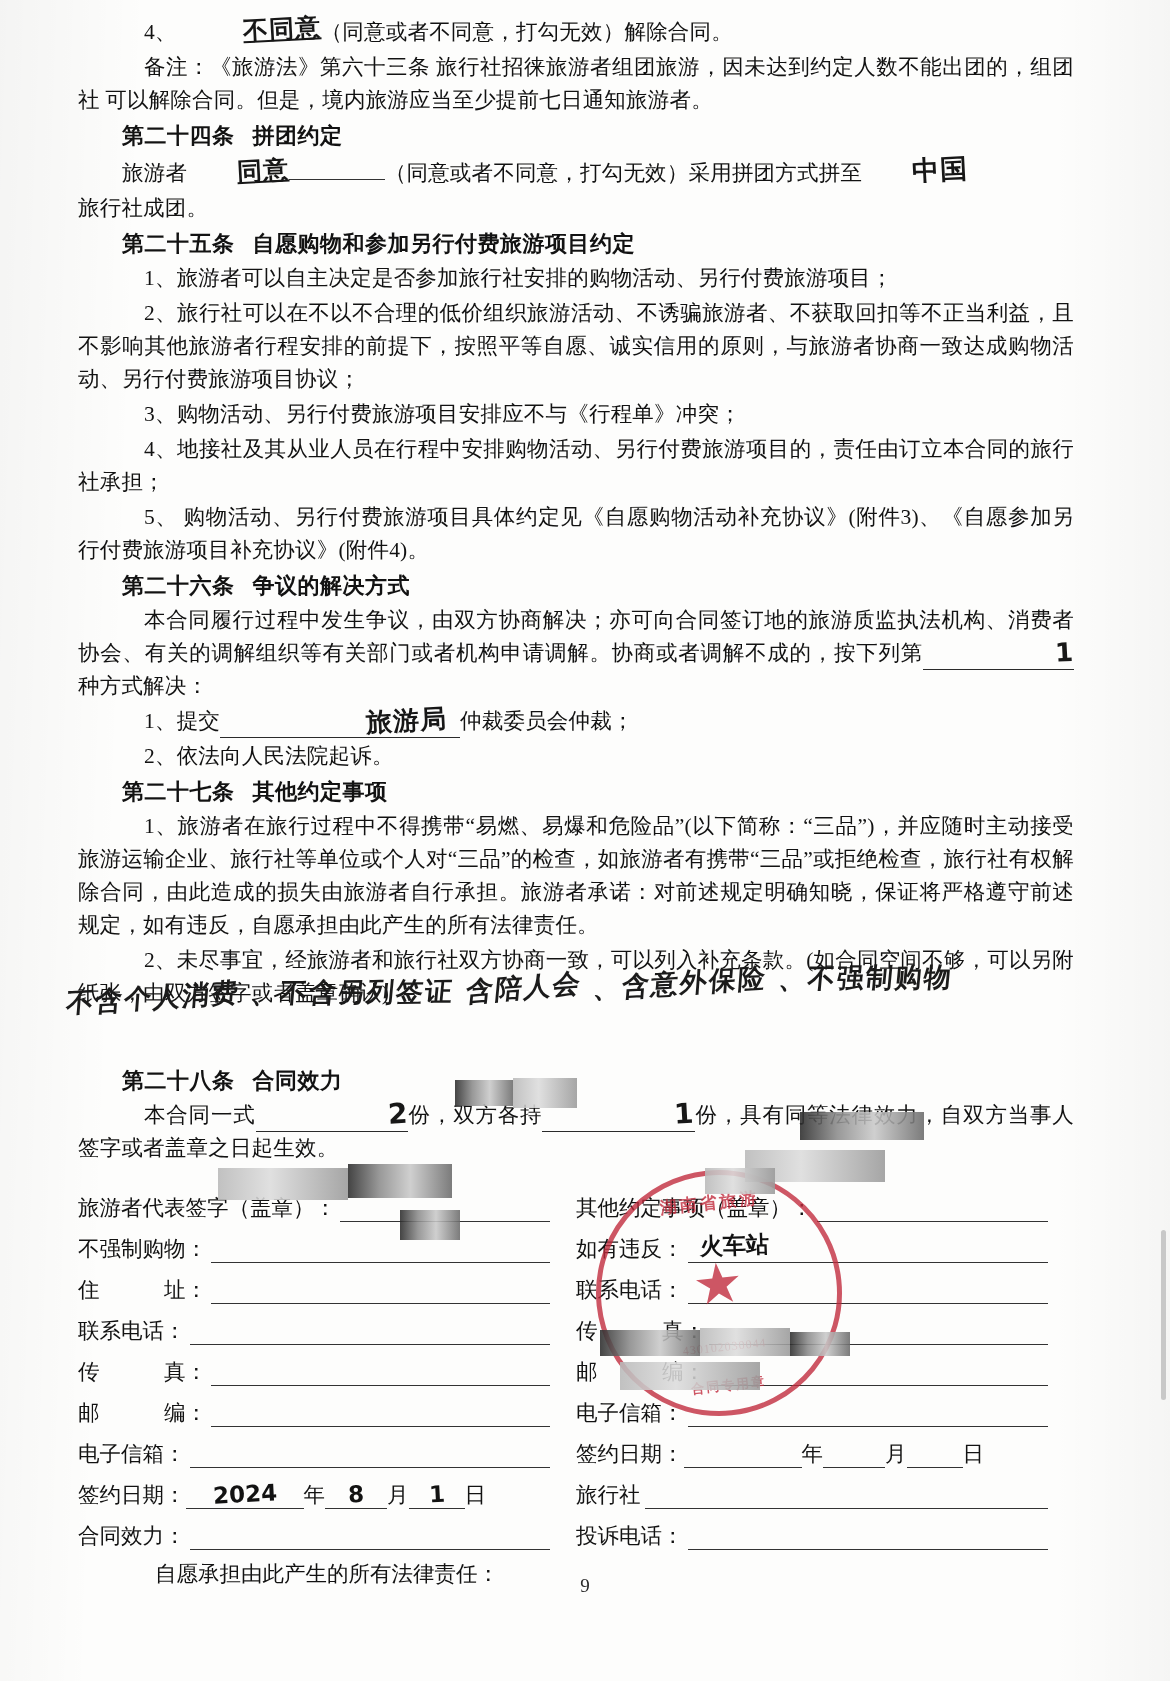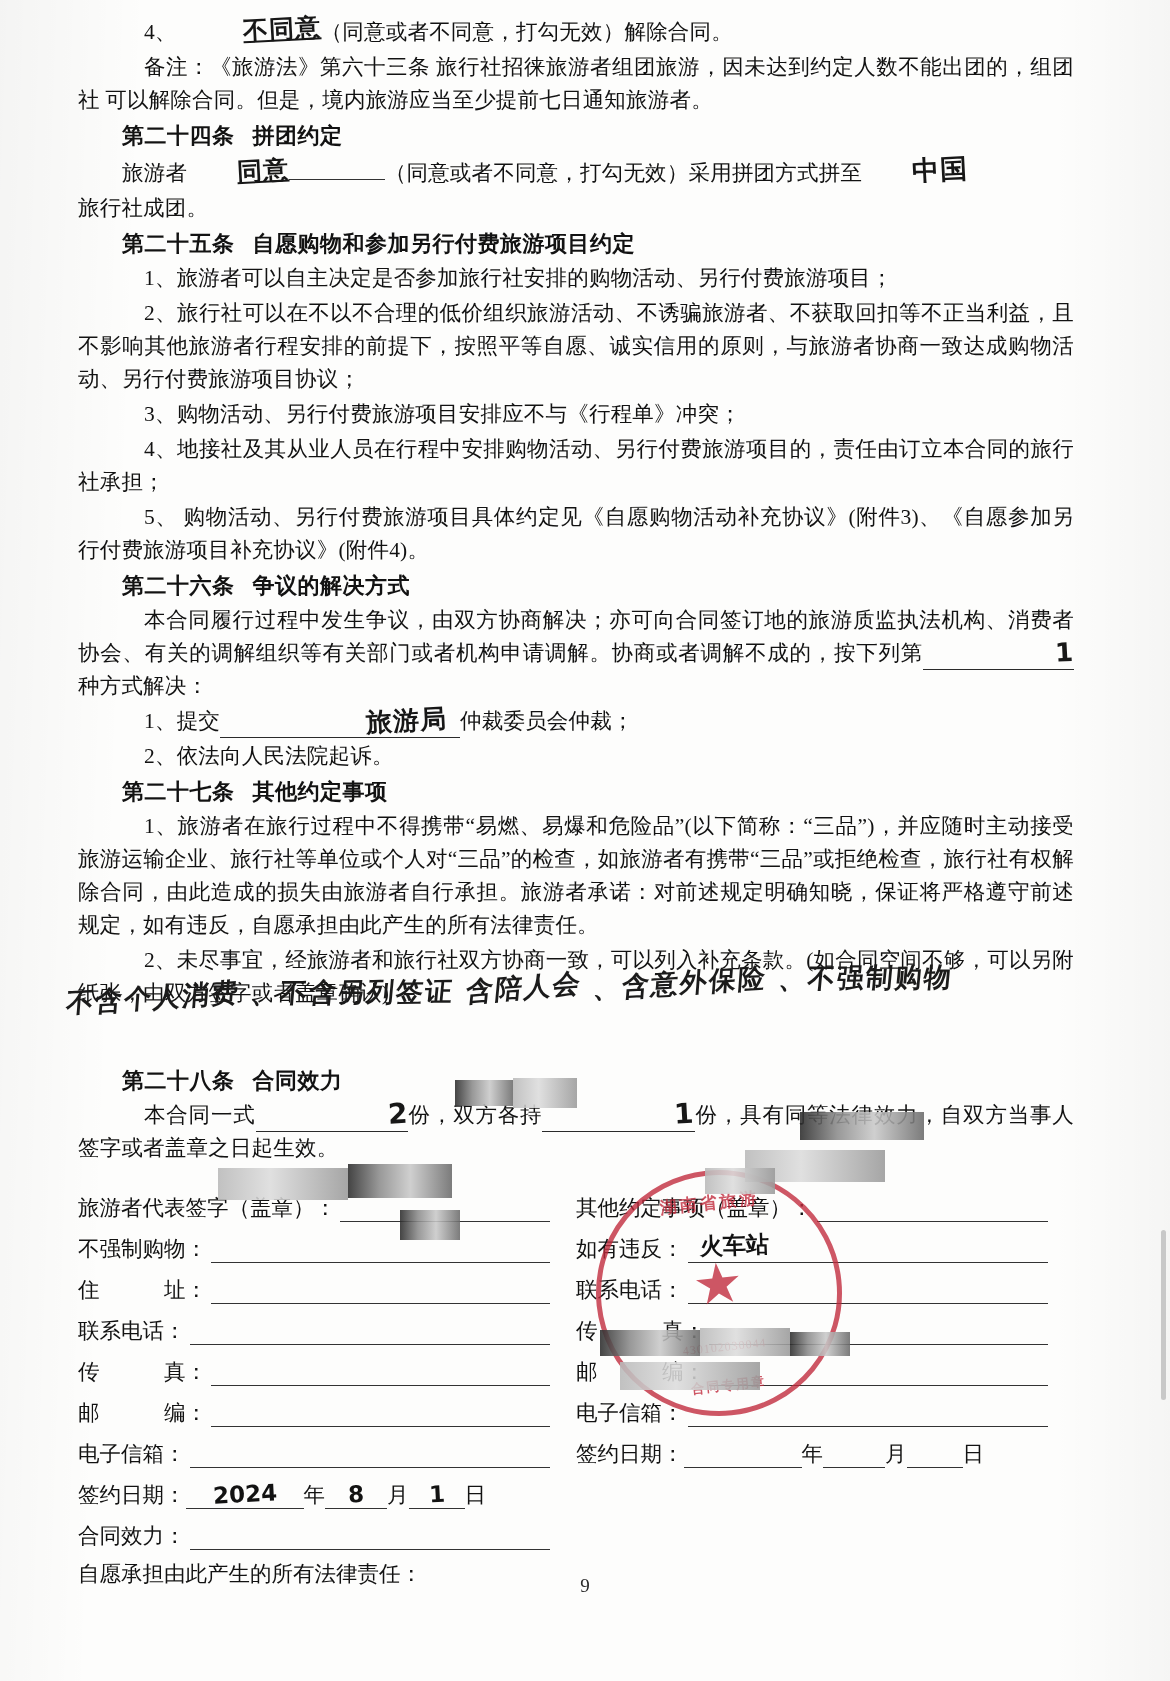--- a/index.html
+++ b/index.html
@@ -92,20 +92,21 @@
   }
   .sig-col {
     width: 50%;
     position: relative;
   }
   .sig-row {
     display: flex;
     align-items: flex-end;
     height: 41px;
     font-size: 21.5px;
+    justify-content: center;
   }
   .sig-label {
     white-space: nowrap;
   }
   .sig-line {
     flex: 1;
     border-bottom: 1.6px solid #333;
     margin-left: 4px;
     margin-right: 26px;
     height: 26px;
@@ -364,20 +365,28 @@
           </span>
         <span>年</span>
         <span class="date-seg" style="width:62px;">
             <span class="val"></span>
           </span>
         <span>月</span>
         <span class="date-seg" style="width:56px;">
             <span class="val"></span>
           </span>
         <span>日</span>
+      </div>
+      <div class="sig-row">
+        <span class="sig-label">旅行社</span>
+        <span class="sig-line"></span>
+      </div>
+      <div class="sig-row">
+        <span class="sig-label">投诉电话：</span>
+        <span class="sig-line"></span>
       </div>
     </div>
   </div>
 
   <div class="stamp">
     <div class="arc-top">湖南省旅游</div>
     <div class="star">★</div>
     <div class="code">430102030044</div>
     <div class="arc-bot">合同专用章</div>
   </div>

